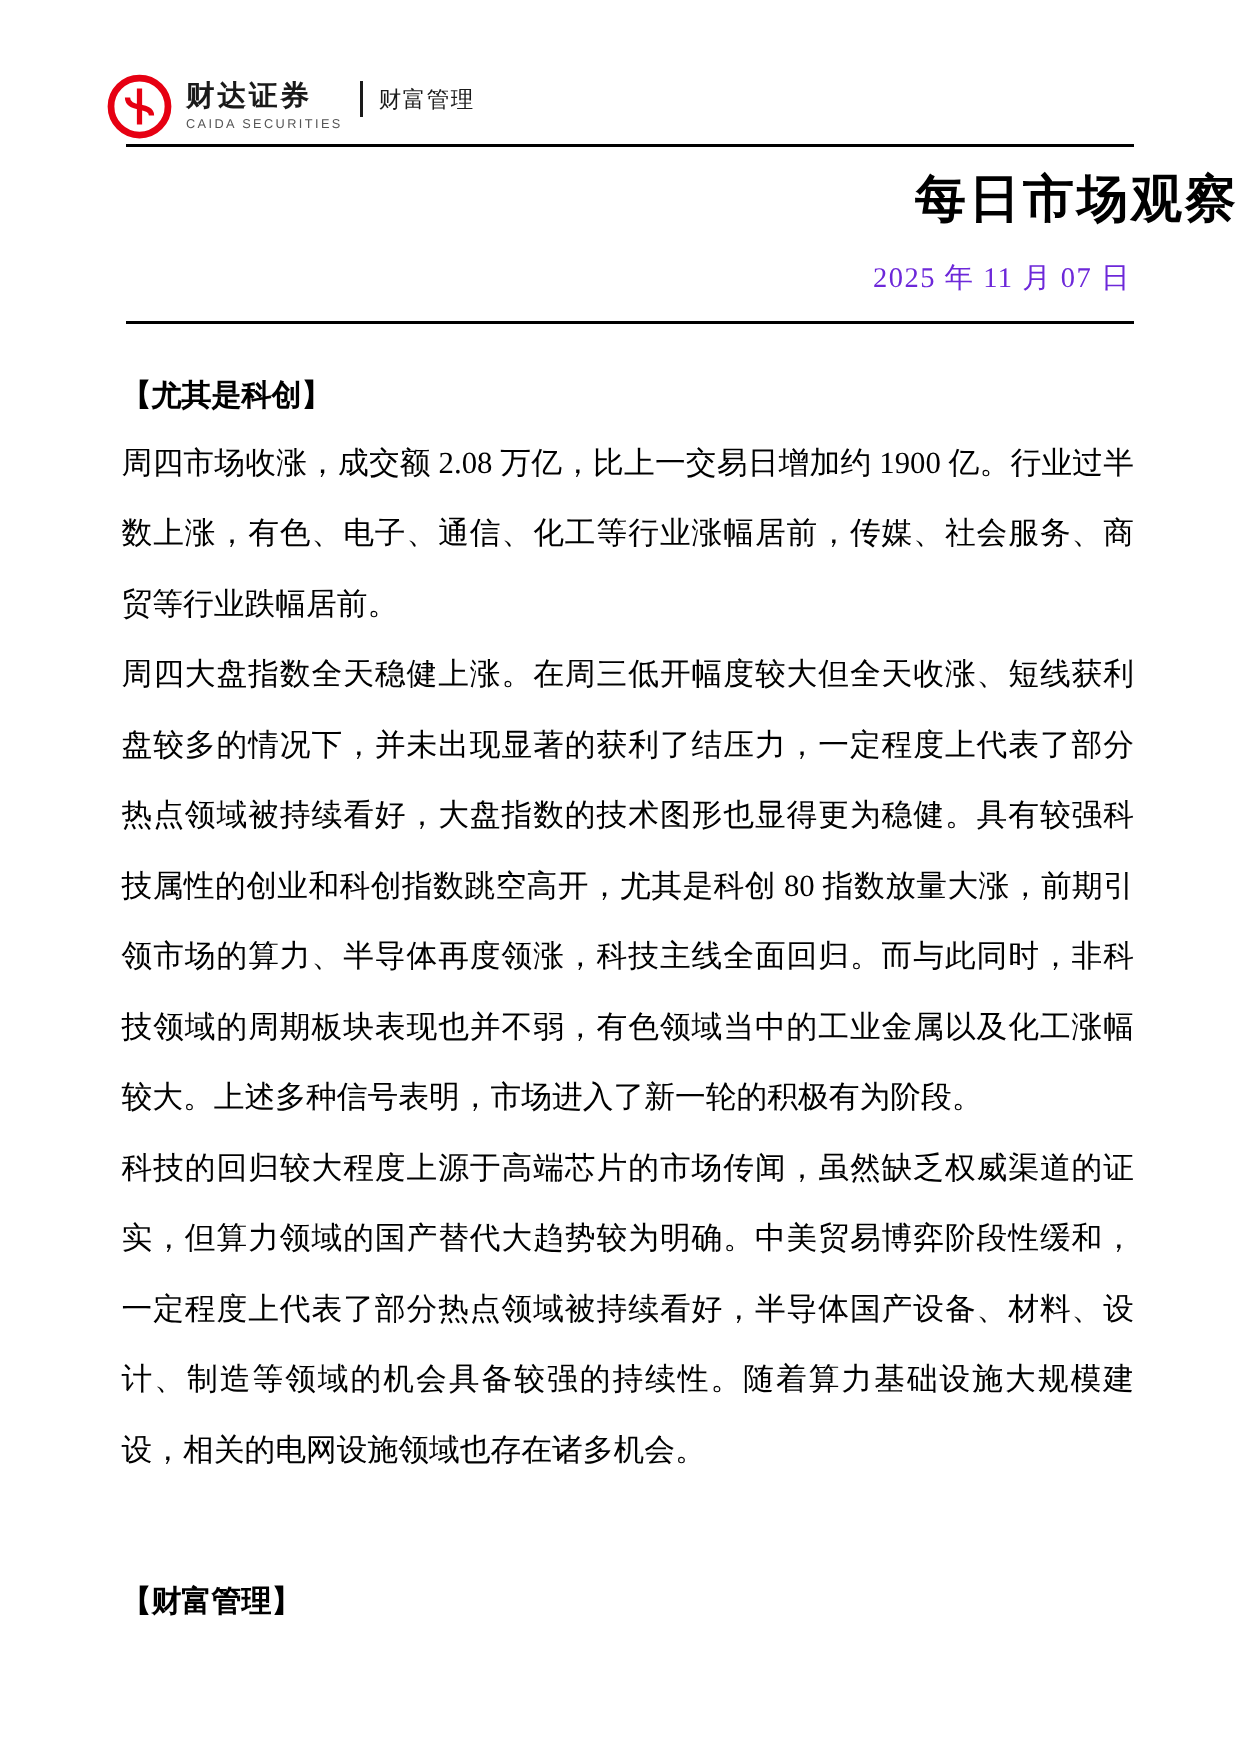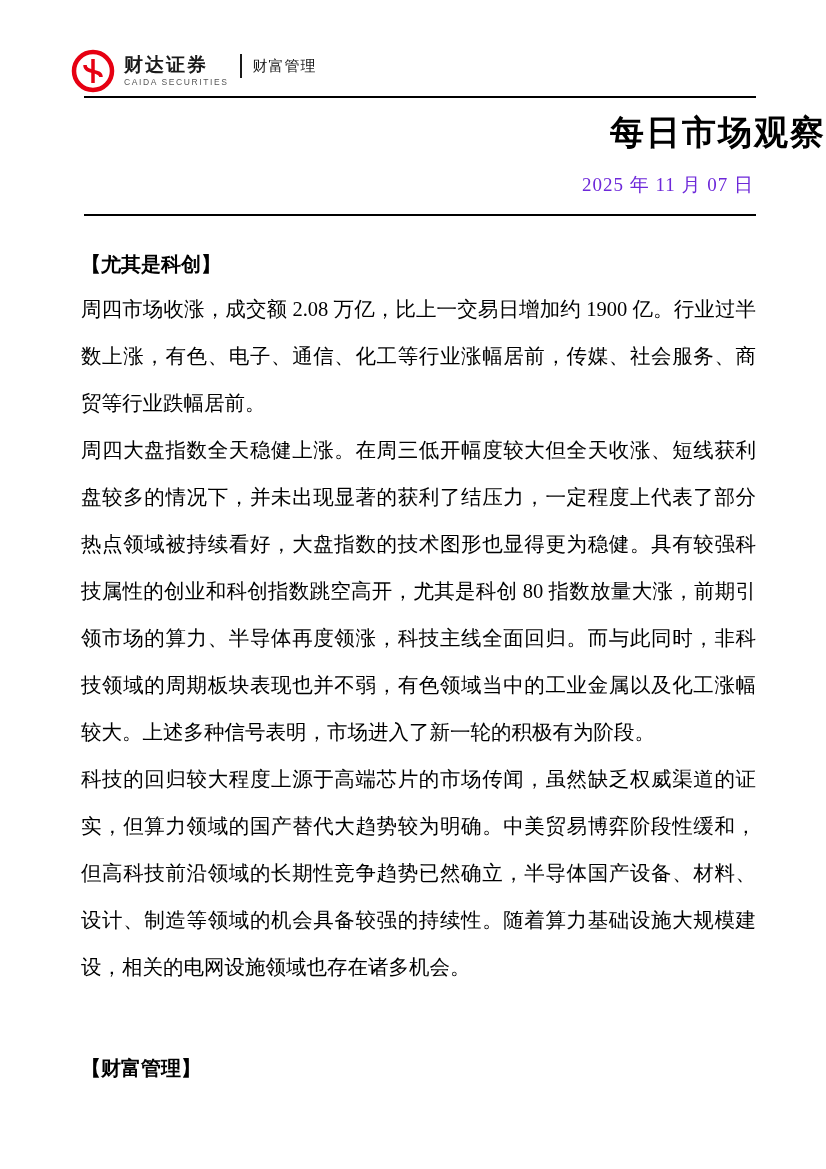--- a/index.html
+++ b/index.html
@@ -148,19 +148,19 @@
   <div class="doc-date">2025 年 11 月 07 日</div>
 
   <div class="rule rule-under-date"></div>
 
   <div class="body-area">
 
     <h2 class="section-heading">【尤其是科创】</h2>
 
     <p class="para">周四市场收涨，成交额 2.08 万亿，比上一交易日增加约 1900 亿。行业过半数上涨，有色、电子、通信、化工等行业涨幅居前，传媒、社会服务、商贸等行业跌幅居前。</p>
     <p class="para">周四大盘指数全天稳健上涨。在周三低开幅度较大但全天收涨、短线获利盘较多的情况下，并未出现显著的获利了结压力，一定程度上代表了部分热点领域被持续看好，大盘指数的技术图形也显得更为稳健。具有较强科技属性的创业和科创指数跳空高开，尤其是科创 80 指数放量大涨，前期引领市场的算力、半导体再度领涨，科技主线全面回归。而与此同时，非科技领域的周期板块表现也并不弱，有色领域当中的工业金属以及化工涨幅较大。上述多种信号表明，市场进入了新一轮的积极有为阶段。</p>
-    <p class="para">科技的回归较大程度上源于高端芯片的市场传闻，虽然缺乏权威渠道的证实，但算力领域的国产替代大趋势较为明确。中美贸易博弈阶段性缓和，但高科技前沿领域的长期性竞争趋势已然确立，半导体国产设备、材料、设计、制造等领域的机会具备较强的持续性。随着算力基础设施大规模建设，相关的电网设施领域也存在诸多机会。</p>
+    <p class="para">科技的回归较大程度上源于高端芯片的市场传闻，虽然缺乏权威渠道的证实，但算力领域的国产替代大趋势较为明确。中美贸易博弈阶段性缓和，一定程度上代表了部分热点领域被持续看好，半导体国产设备、材料、设计、制造等领域的机会具备较强的持续性。随着算力基础设施大规模建设，相关的电网设施领域也存在诸多机会。</p>
 
     <h2 class="section-heading second">【财富管理】</h2>
 
   </div>
 
 </div>
 
 </body></html>

